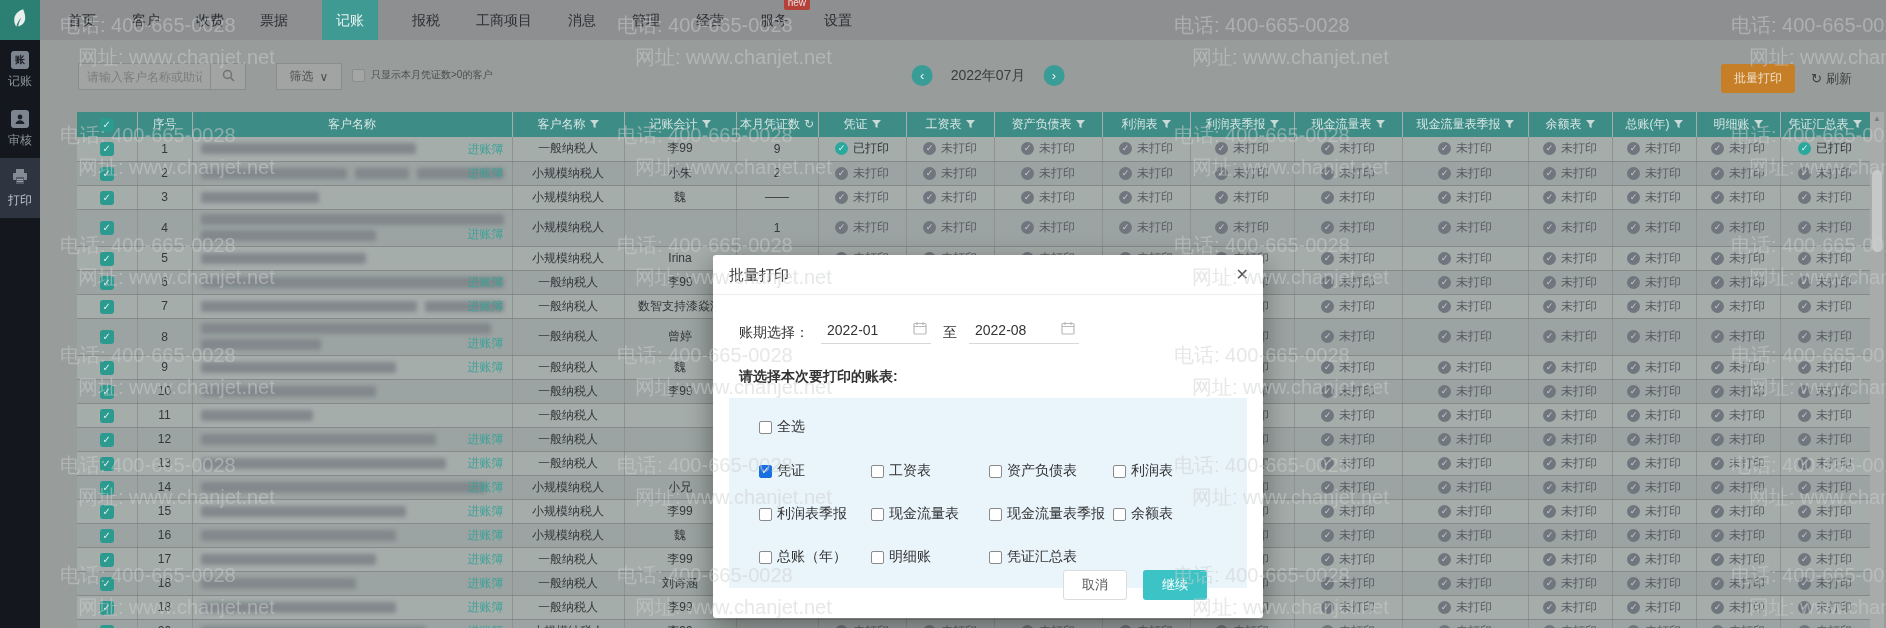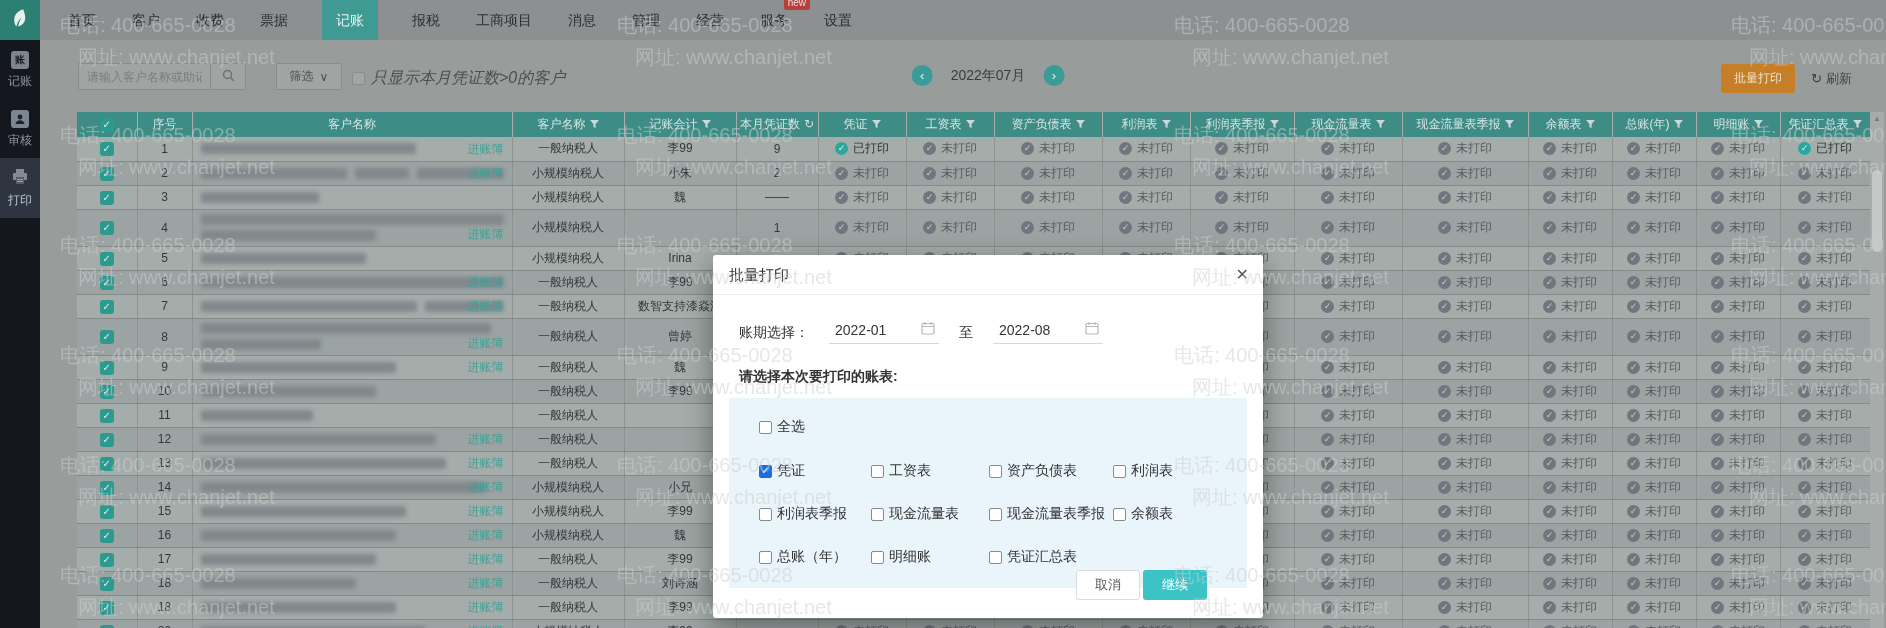--- a/index.html
+++ b/index.html
@@ -25,21 +25,21 @@
   .side-item .side-label { display:block; }
 
   
   .content { position:absolute; left:40px; top:40px; right:0; bottom:0; }
   .toolbar { position:absolute; left:0; right:0; top:0; height:72px; }
   .search-group { position:absolute; left:38px; top:23px; display:flex; }
   .search-input { width:132px; height:27px; background:#a2a4a3; border:1px solid #8a8d8c; border-right:none; padding:0 8px; font-size:12px; color:#5a5d5c; }
   .search-input::placeholder { color:#7b7e7d; }
   .search-btn { width:36px; height:27px; background:#a2a4a3; border:1px solid #8a8d8c; cursor:pointer; display:flex; align-items:center; justify-content:center; }
   .filter-btn { position:absolute; left:236px; top:23px; width:66px; height:27px; background:#a2a4a3; border:1px solid #8a8d8c; font-size:12px; color:#4c4f4e; display:flex; align-items:center; justify-content:center; gap:6px; cursor:pointer; }
-  .only-group { position:absolute; left:312px; top:28px; display:flex; align-items:center; gap:6px; font-size:16px; color:#4c4f4e;font-style:italic; }
+  .only-group { position:absolute; left:312px; top:28px; display:flex; align-items:center; gap:6px; font-size:10px; color:#4c4f4e; }
   .cb-empty { width:13px; height:13px; border:1px solid #8a8d8c; background:#a4a6a5; display:inline-block; border-radius:2px; }
   .date-nav { position:absolute; left:948px; top:25px; transform:translateX(-50%); display:flex; align-items:center; gap:18px; }
   .date-circle { width:21px; height:21px; border-radius:50%; background:#3a9c96; color:#e6f2f1; font-size:13px; display:flex; align-items:center; justify-content:center; cursor:pointer; line-height:1; }
   .date-label { font-size:14px; color:#3a3d3c; }
   .toolbar-right { position:absolute; right:34px; top:24px; display:flex; align-items:center; gap:16px; }
   .batch-btn { background:#c67e27; color:#efe3cd; border:none; border-radius:3px; font-size:12px; padding:6px 13px; cursor:pointer; }
   .refresh-link { font-size:13px; color:#3f4241; display:flex; align-items:center; gap:4px; cursor:pointer; }
 
   
   .table-wrap { position:absolute; left:37px; right:2px; top:72px; bottom:0; overflow:hidden; }
@@ -63,31 +63,31 @@
   .funnel { margin-left:4px; vertical-align:-1px; }
   .hdr-refresh { margin-left:4px; font-size:12px; color:#cfe0de; }
   .vscroll { position:absolute; right:0; top:0; bottom:0; width:14px; background:#a8abaa; }
   .vscroll .arrow { position:absolute; top:2px; left:0; width:14px; text-align:center; font-size:8px; color:#7b7d7c; }
   .vscroll .thumb { position:absolute; top:58px; left:2px; width:10px; height:82px; background:#c6c8c7; border-radius:6px; cursor:pointer; }
 
   
   .modal { position:absolute; left:713px; top:255px; width:550px; height:363px; background:#ffffff; border-radius:3px; box-shadow:0 8px 28px rgba(0,0,0,0.4); z-index:50; color:#333; font-size:14px; }
   .modal-title-bar { height:40px; line-height:40px; padding:0 16px; border-bottom:1px solid #ececec; font-size:15px; color:#333; position:relative; }
   .modal-close { position:absolute; right:14px; top:0; font-size:16px; color:#555; cursor:pointer; line-height:40px; }
-  .modal-period { margin:26px 0 0 26px; display:flex; align-items:center; gap:20px; }
+  .modal-period { margin:26px 0 0 26px; display:flex; align-items:center; gap:12px; }
   .dfield { display:inline-flex; align-items:center; justify-content:space-between; border-bottom:1px solid #d8d8d8; padding:0 4px 5px 6px; width:110px; color:#333; cursor:pointer; }
   .cal-icon { color:#b9b9b9; }
   .modal-hint { margin:24px 0 0 26px; color:#333;font-weight:bold; }
   .panel { margin:12px 16px 0 16px; background:#e9f4fb; padding:20px 8px 22px 30px; }
   .opt { display:flex; align-items:center; gap:5px; white-space:nowrap; }
   .mcb { width:13px; height:13px; border:1px solid #8a8a8a; background:#fff; display:inline-flex; border-radius:2px; align-items:center; justify-content:center; font-size:10px; cursor:pointer; line-height:1; flex:0 0 13px; }
   .mcb.checked { background:#1a6fe0; border-color:#1a6fe0; color:#fff; }
   .select-all-row { margin-bottom:26px; }
   .opt-grid { display:grid; grid-template-columns:112px 118px 124px auto; row-gap:25px; }
-  .modal-footer { position:absolute; right:56px; bottom:18px; display:flex; gap:3px; }
+  .modal-footer { position:absolute; right:56px; bottom:18px; display:flex; gap:16px; }
   .btn-cancel { width:64px; height:30px; background:#fff; border:1px solid #dcdcdc; border-radius:3px; color:#555; font-size:13px; cursor:pointer; }
   .btn-continue { width:64px; height:30px; background:#3bc3c6; border:none; border-radius:3px; color:#fff; font-size:13px; cursor:pointer; }
 
   
   .watermarks { position:absolute; inset:0; z-index:100; pointer-events:none; overflow:hidden; }
   .wm { position:absolute; font-size:20px; color:rgba(205,207,208,0.5); white-space:nowrap; }
 </style>
 </head>
 <body>
 

